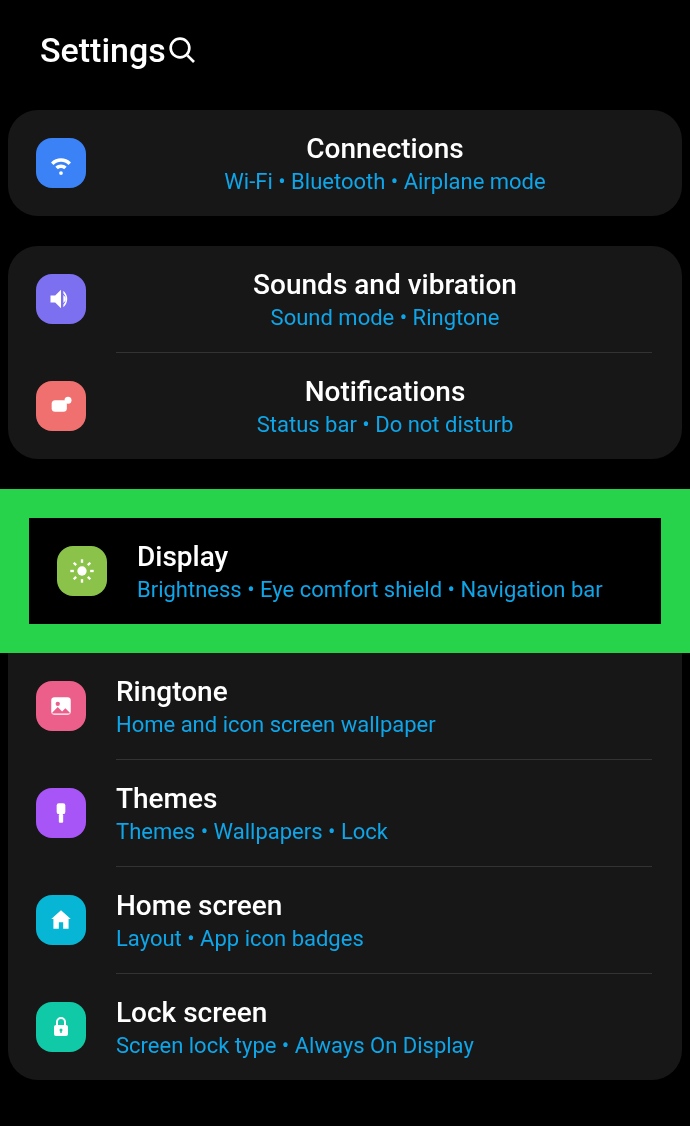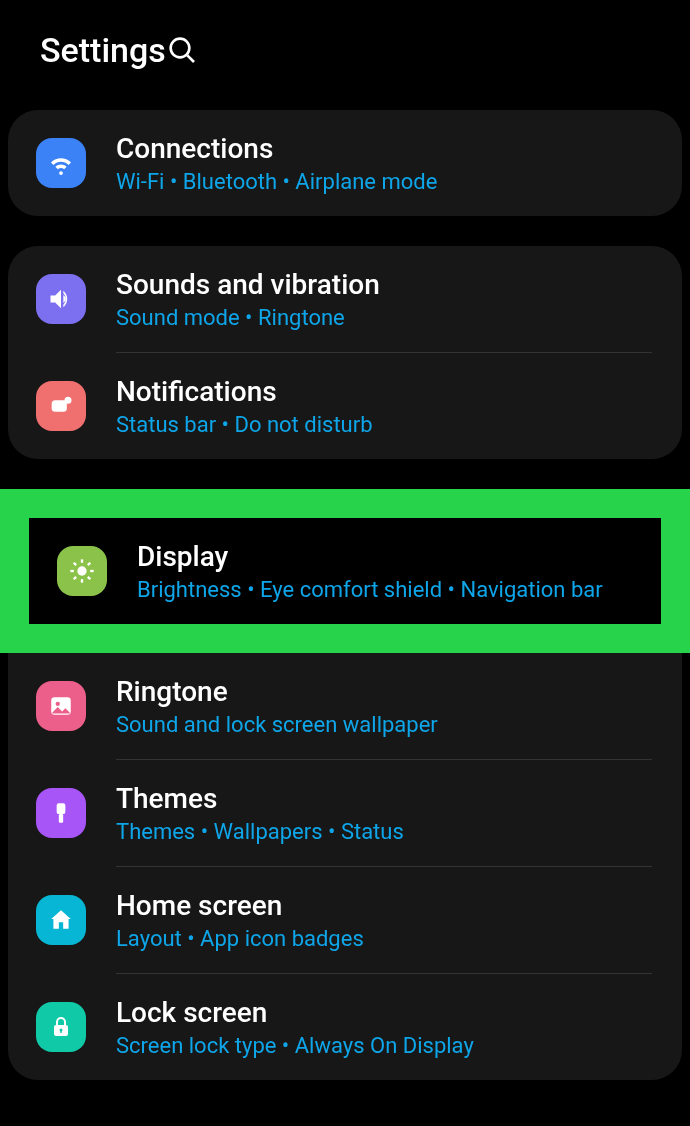--- a/index.html
+++ b/index.html
@@ -24,20 +24,21 @@
     .search-icon {
       width: 32px;
       height: 32px;
       cursor: pointer;
     }
     .group {
       background: #171717;
       margin: 0 8px 30px 8px;
       border-radius: 30px;
       overflow: hidden;
+      text-align: center;
     }
     .item {
       display: flex;
       align-items: center;
       padding: 22px 28px;
       cursor: pointer;
     }
     .divider {
       height: 1px;
       background: #333;
@@ -179,34 +180,34 @@
   <div class="item">
     <div class="icon-wrap ic-wallpaper">
       <svg viewBox="0 0 24 24" width="26" height="26" fill="#fff">
         <rect x="3" y="4" width="18" height="16" rx="3"></rect>
         <circle cx="9" cy="10" r="2" fill="#ec5f8a"></circle>
         <path d="M4 18l5-5 4 4 3-3 4 4v1H4z" fill="#ec5f8a"></path>
       </svg>
     </div>
     <div class="text-wrap">
       <div class="item-title">Ringtone</div>
-      <div class="item-sub">Sound and lock screen wallpaper</div>
+      <div class="item-sub">Home and icon screen wallpaper</div>
     </div>
   </div>
   <div class="divider"></div>
   <div class="item">
     <div class="icon-wrap ic-themes">
       <svg viewBox="0 0 24 24" width="26" height="26" fill="#fff">
         <rect x="8" y="3" width="8" height="10" rx="2"></rect>
         <rect x="10" y="13" width="4" height="8" rx="1"></rect>
       </svg>
     </div>
     <div class="text-wrap">
       <div class="item-title">Themes</div>
-      <div class="item-sub">Themes  •  Wallpapers  •  Status</div>
+      <div class="item-sub">Themes  •  Wallpapers  •  Lock</div>
     </div>
   </div>
   <div class="divider"></div>
   <div class="item">
     <div class="icon-wrap ic-home">
       <svg viewBox="0 0 24 24" width="26" height="26" fill="#fff">
         <path d="M12 3l9 8h-2v9h-5v-6H10v6H5v-9H3l9-8z"></path>
       </svg>
     </div>
     <div class="text-wrap">

